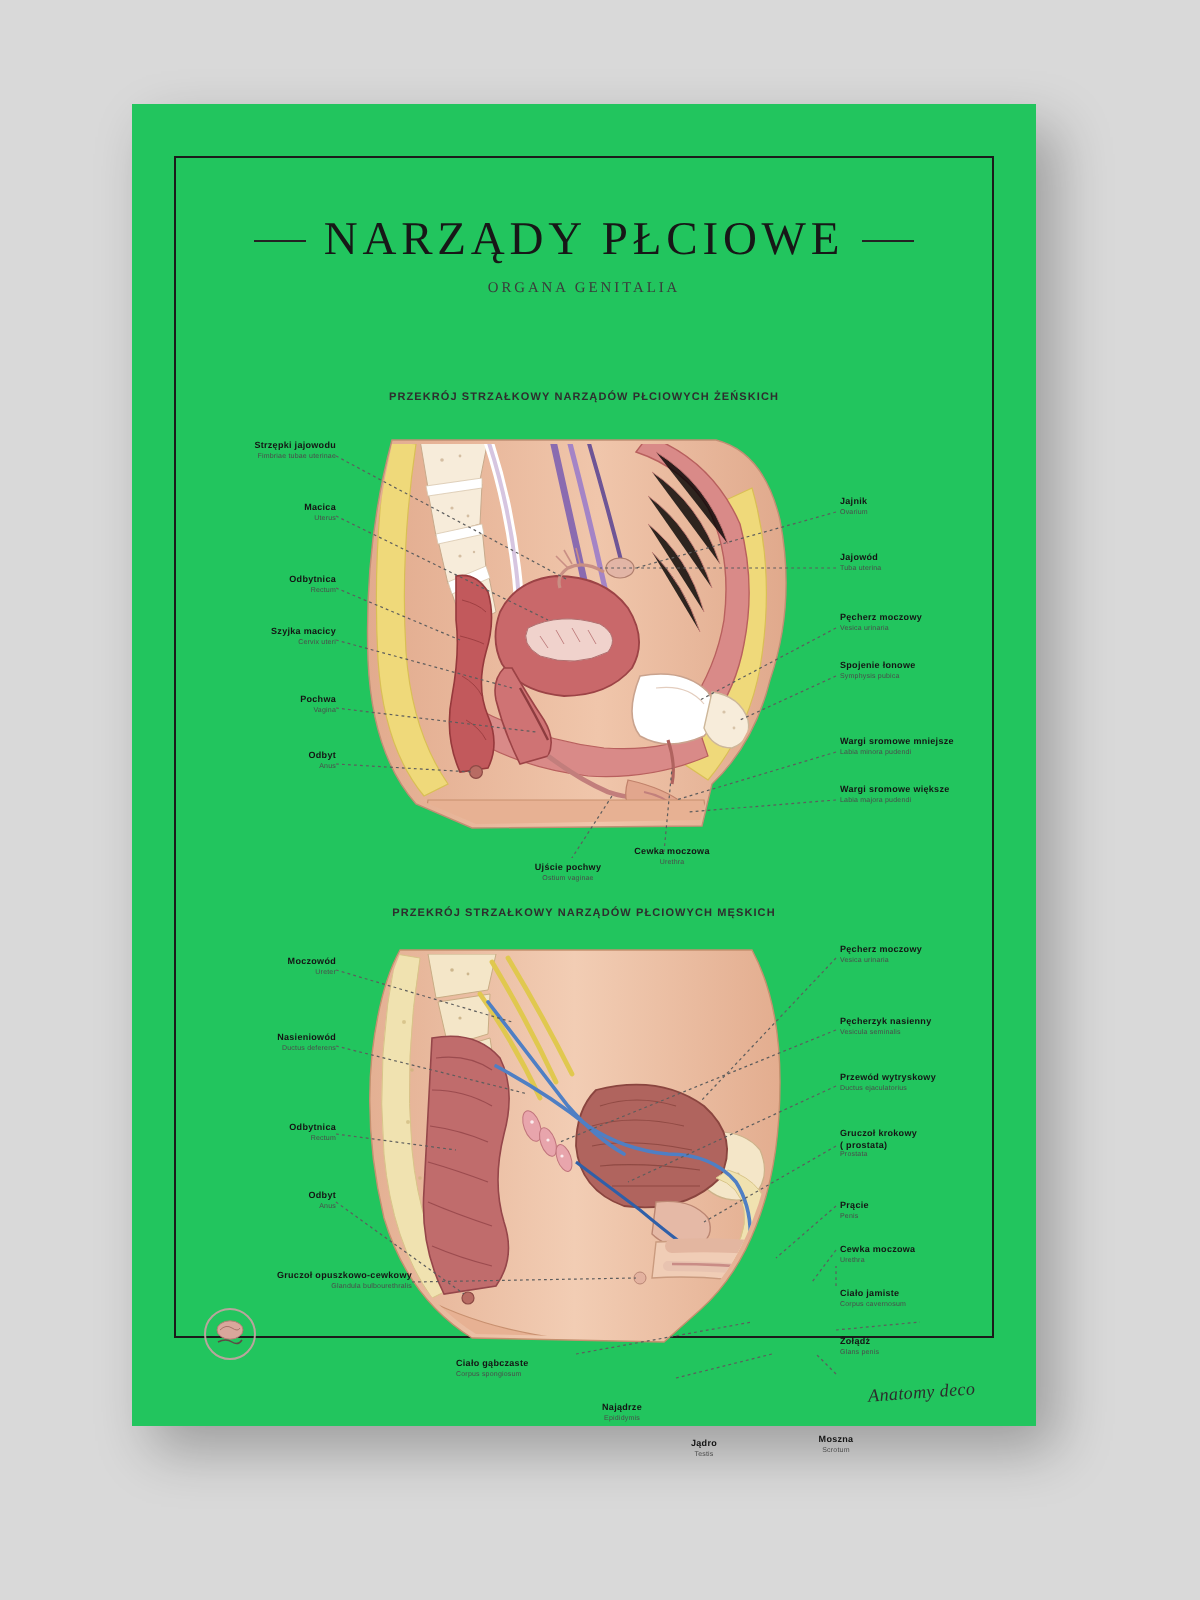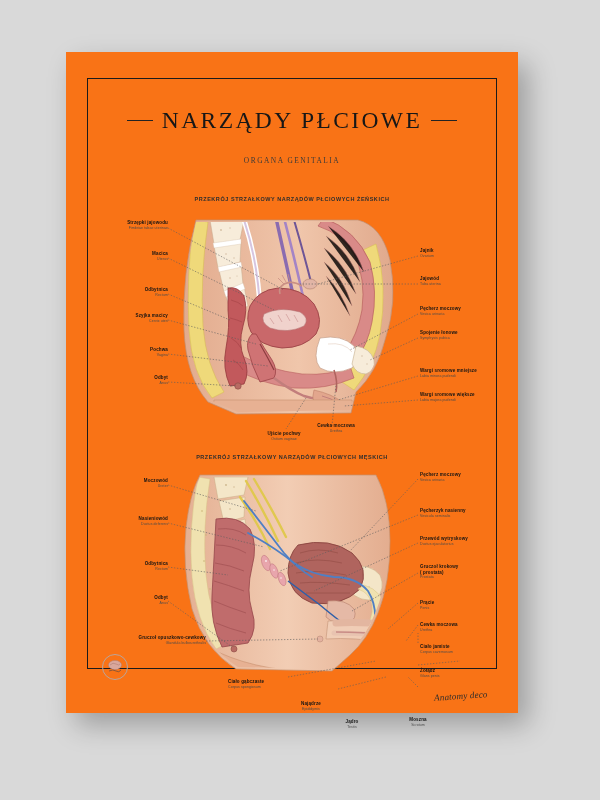--- a/index.html
+++ b/index.html
@@ -13,21 +13,21 @@
     position: relative;
   }
 
   
   #poster-sheet {
     position: absolute;
     left: 66px;
     top: 52px;
     width: 452px;
     height: 661px;
-    background: #f97316;
+    background: #22c55e;
     box-shadow: 10px 12px 26px rgba(0,0,0,0.28);
   }
 
   #poster-frame {
     position: absolute;
     left: 21px;
     top: 26px;
     right: 21px;
     bottom: 44px;
     border: 1px solid #1b1b1b;
@@ -57,21 +57,21 @@
     font-size: 23.5px;
     letter-spacing: 2.4px;
     color: #171717;
     white-space: nowrap;
   }
   #poster-subtitle {
     font-family: "Liberation Serif", serif;
     font-size: 7.4px;
     letter-spacing: 1.5px;
     color: #3a3a3a;
-    margin-top: 22px;
+    margin-top: 5px;
   }
 
   .section-caption {
     position: absolute;
     width: 100%;
     text-align: center;
     font-size: 5.5px;
     letter-spacing: 0.55px;
     color: #2e2e2e;
     font-weight: bold;

